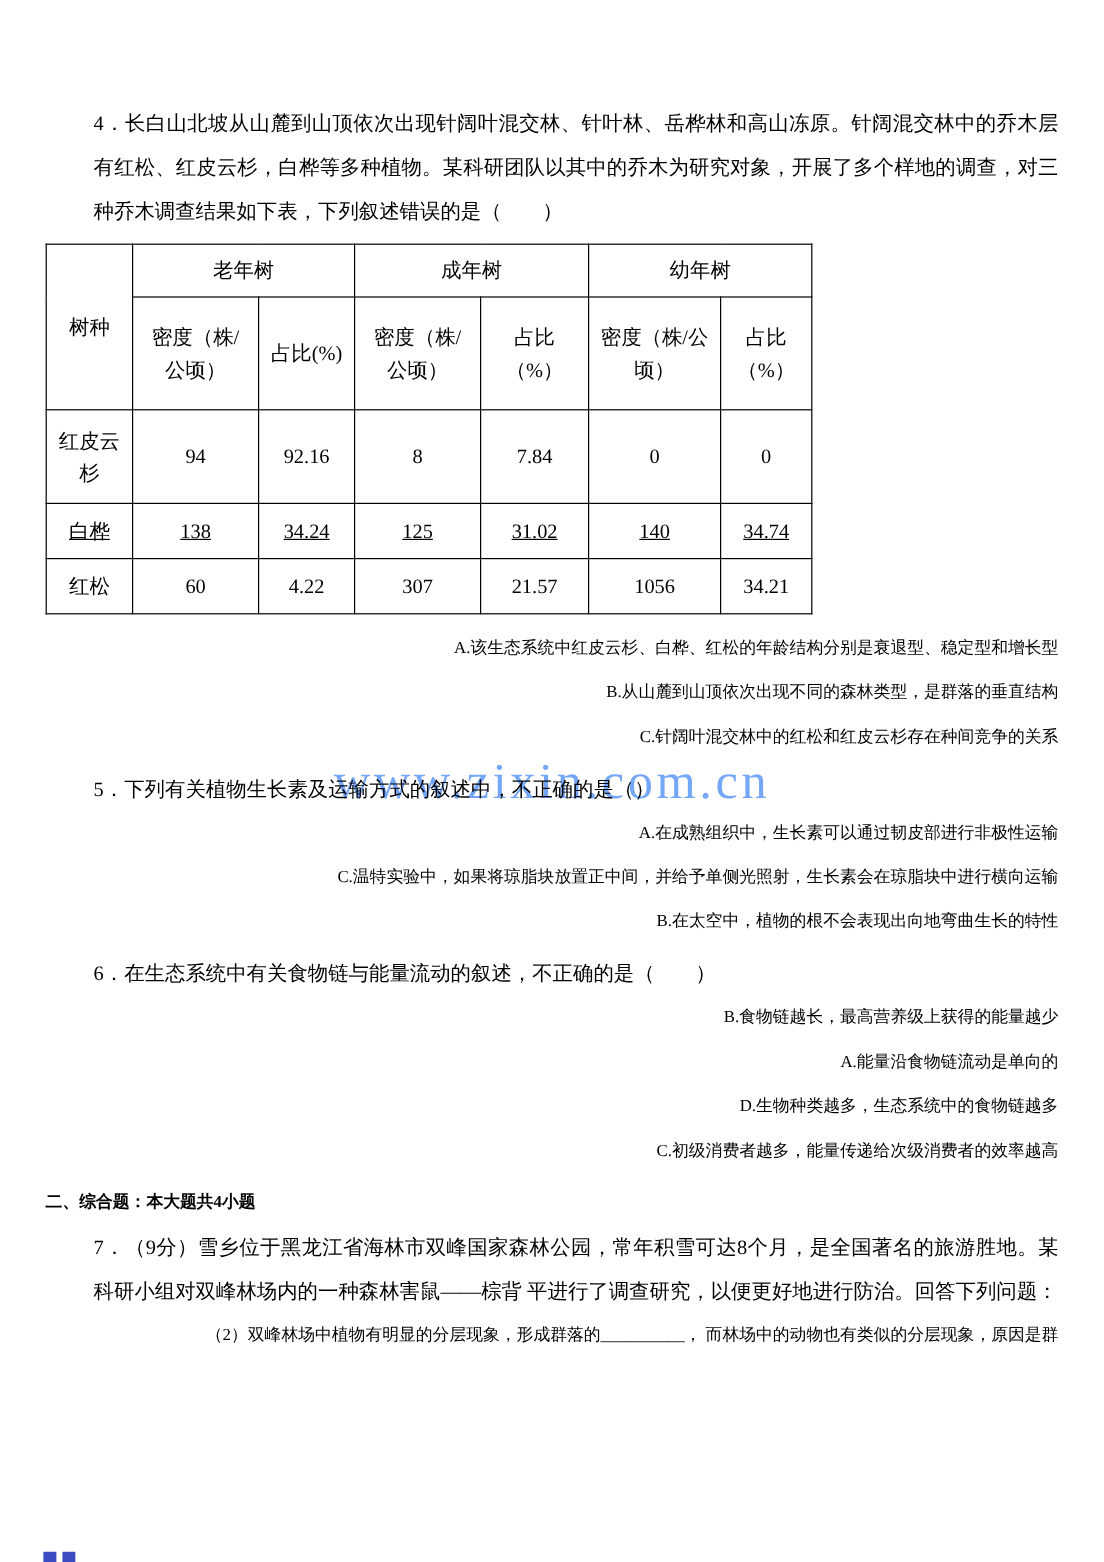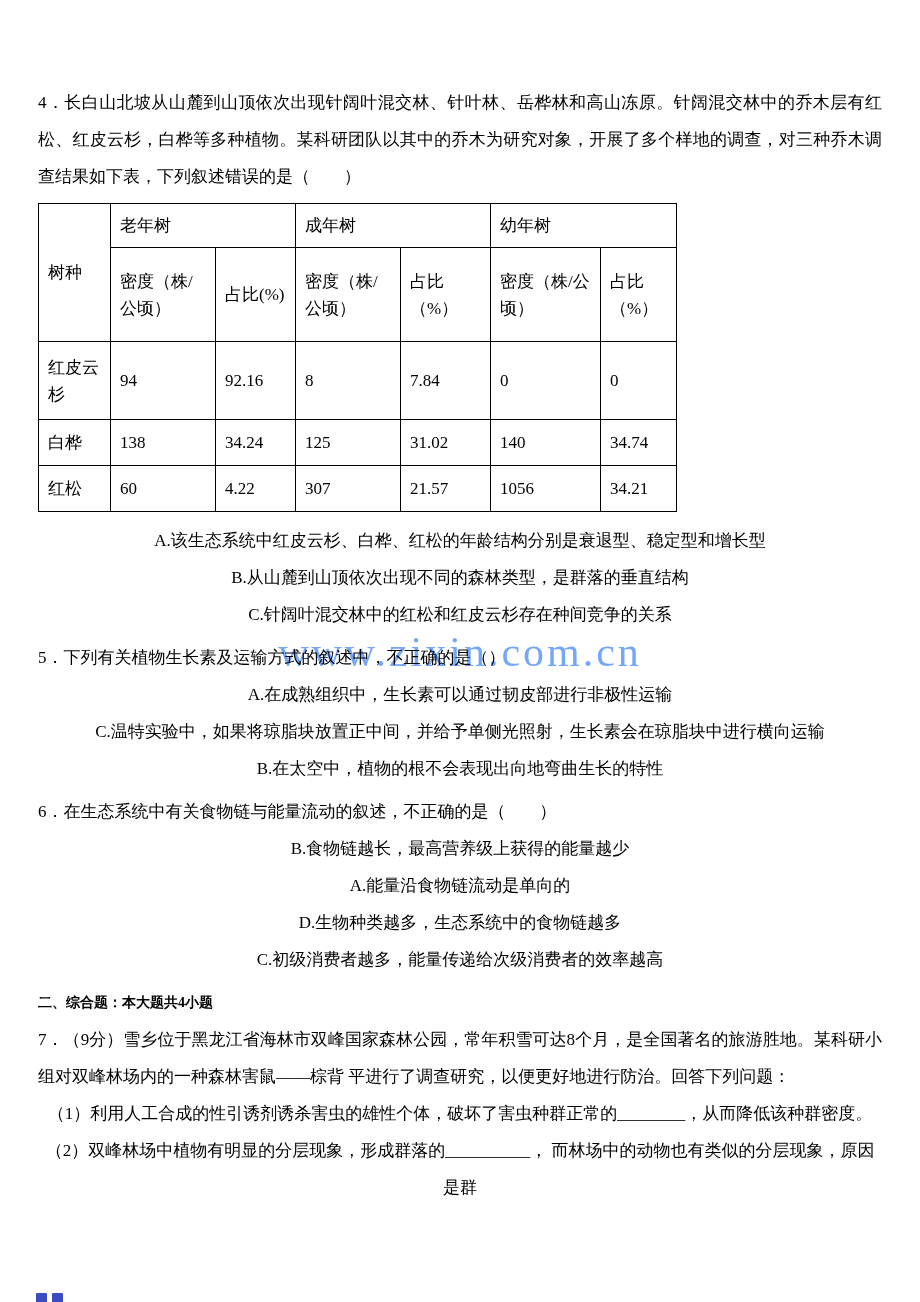--- a/index.html
+++ b/index.html
@@ -15,52 +15,53 @@
     width: 920px; height: 1302px;
     padding: 84px 38px 0 38px;
     background: #ffffff;
     overflow: hidden;
   }
   .content { position: relative; z-index: 1; }
   .stem {
     font-size: 17px;
     line-height: 37px;
     text-align: justify;
+    margin-left: 40px;
   }
   .option, .part {
-    font-size: 17px;
+    font-size: 14px;
     line-height: 37px;
-    text-align: center;
+    text-align: right;
   }
   .block-gap { margin-top: 6px; }
   .section-title {
     font-size: 14px;
     line-height: 37px;
     font-weight: bold;
   }
   table.survey {
     border-collapse: collapse;
     table-layout: fixed;
     width: 638px;
     margin: 8px 0 10px 0;
   }
   table.survey td {
     border: 1px solid #000000;
     padding: 3px 9px;
     font-size: 17px;
     line-height: 27px;
     vertical-align: middle;
-    text-align: left;
+    text-align: center;
     word-break: break-all;
     overflow: hidden;
   }
   tr.row-group   { height: 44px; }
   tr.row-sub     { height: 94px; }
   tr.row-data-1  { height: 78px; }
-  tr.row-data-2  { height: 46px; }
+  tr.row-data-2  { height: 46px; text-decoration: underline; }
   tr.row-data-3  { height: 46px; }
   .watermark {
     position: absolute;
     z-index: 0;
     top: 628px;
     left: 50%;
     transform: translateX(-50%);
     font-size: 42px;
     letter-spacing: 3px;
     color: #3b82f6;
@@ -163,21 +164,20 @@
 
     <p class="stem block-gap">6．在生态系统中有关食物链与能量流动的叙述，不正确的是（　　）</p>
     <div class="option">B.食物链越长，最高营养级上获得的能量越少</div>
     <div class="option">A.能量沿食物链流动是单向的</div>
     <div class="option">D.生物种类越多，生态系统中的食物链越多</div>
     <div class="option">C.初级消费者越多，能量传递给次级消费者的效率越高</div>
 
     <div class="section-title block-gap">二、综合题：本大题共4小题</div>
 
     <p class="stem">7．（9分）雪乡位于黑龙江省海林市双峰国家森林公园，常年积雪可达8个月，是全国著名的旅游胜地。某科研小组对双峰林场内的一种森林害鼠——棕背 平进行了调查研究，以便更好地进行防治。回答下列问题：</p>
-    <div class="part">（1）利用人工合成的性引诱剂诱杀害虫的雄性个体，破坏了害虫种群正常的________，从而降低该种群密度。</div>
     <div class="part">（2）双峰林场中植物有明显的分层现象，形成群落的__________， 而林场中的动物也有类似的分层现象，原因是群</div>
 
   </div>
 
   <div class="footer-marks">
     <i></i>
     <i></i>
   </div>
 
 </div>

